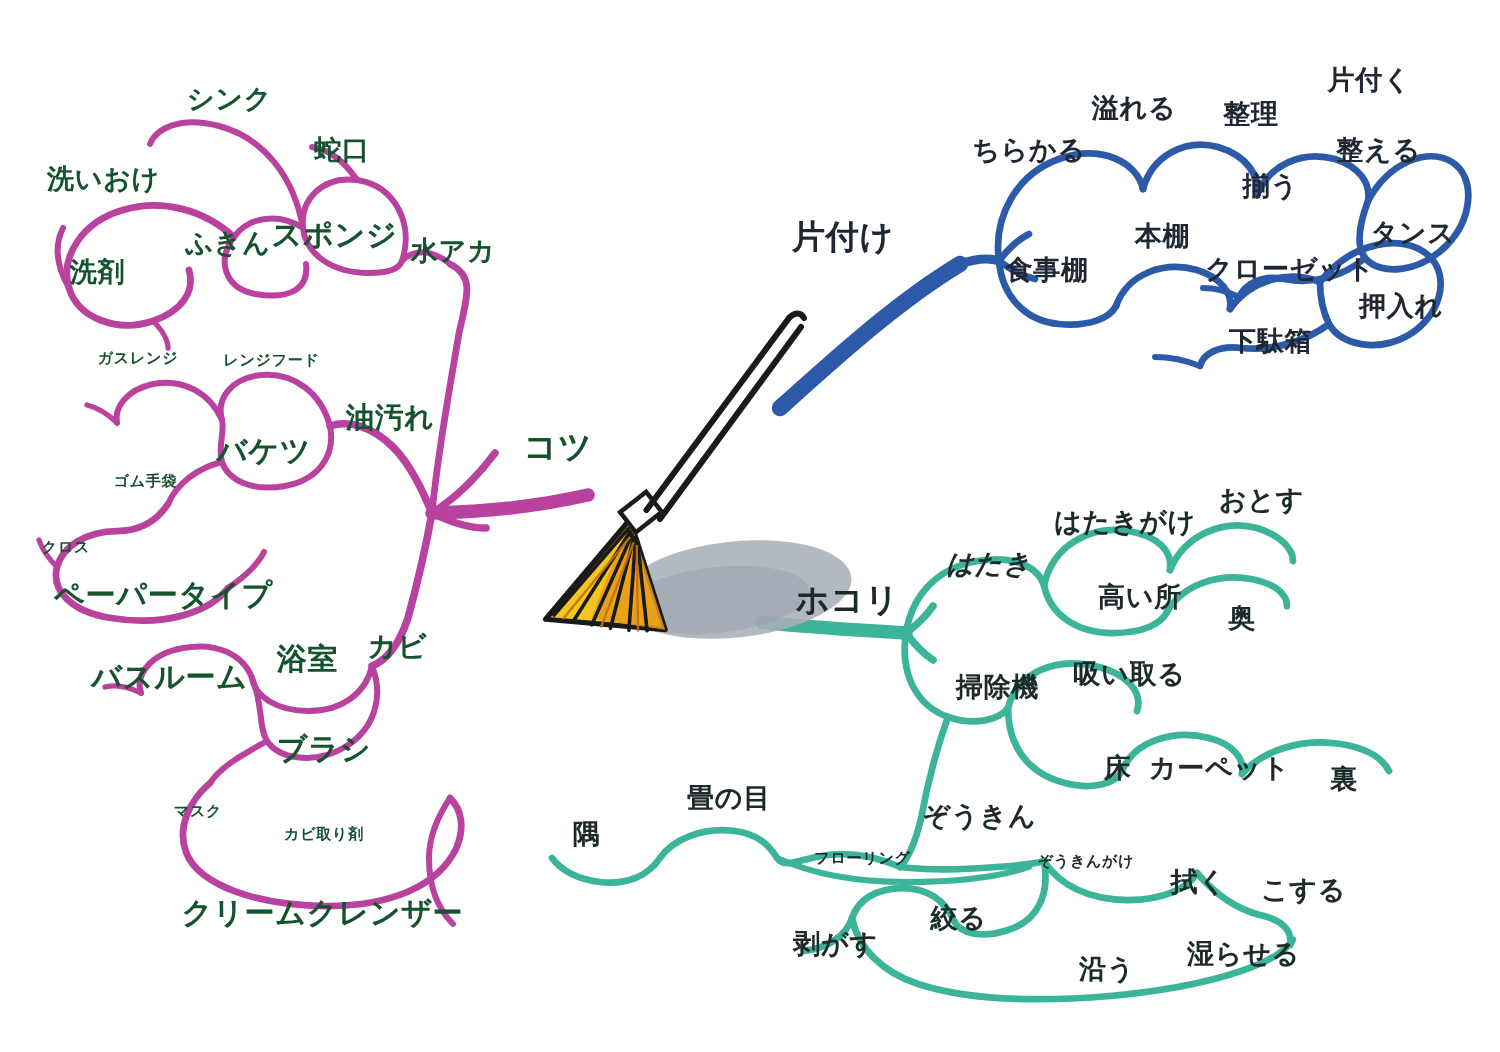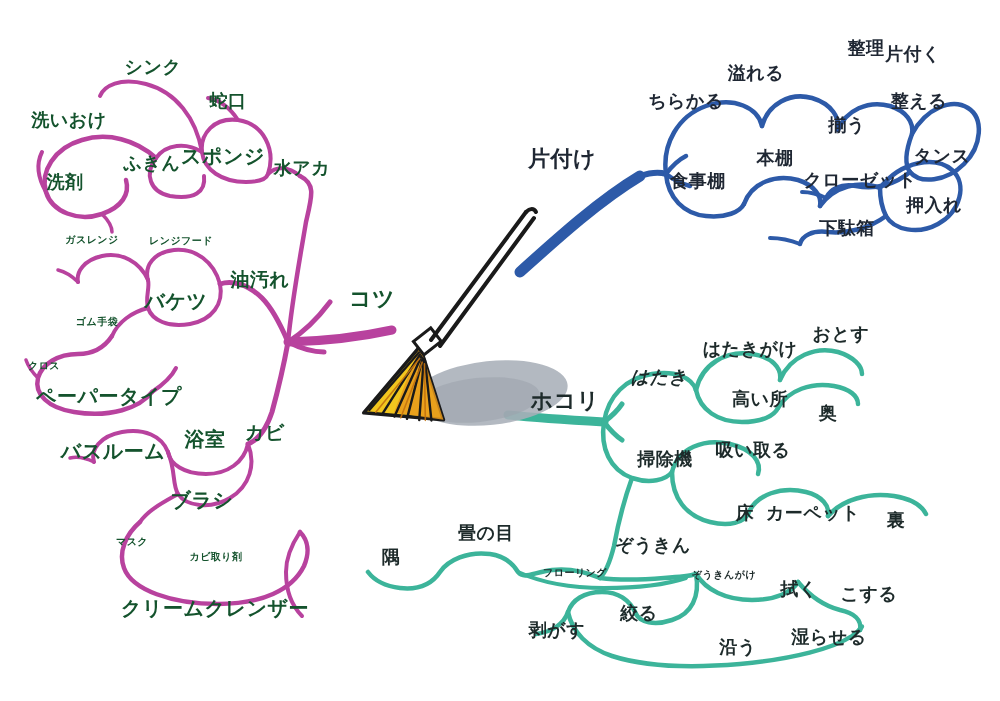--- a/index.html
+++ b/index.html
@@ -244,28 +244,28 @@
   <div class="node-label lv-4 c-magenta" style="left:181px; top:241px;">レンジフード</div>
   <div class="node-label lv-1 c-magenta" style="left:260px; top:279px;">油汚れ</div>
   <div class="node-label lv-3 c-magenta" style="left:176px; top:301px;font-family:Liberation Serif, serif;">バケツ</div>
   <div class="node-label lv-4 c-magenta" style="left:97px; top:322px;">ゴム手袋</div>
   <div class="node-label lv-4 c-magenta" style="left:44px; top:366px;">クロス</div>
   <div class="node-label lv-3 c-magenta" style="left:109px; top:396px;">ペーパータイプ</div>
 
   <div class="node-label lv-1 c-magenta" style="left:265px; top:432px;">カビ</div>
   <div class="node-label lv-3 c-magenta" style="left:205px; top:439px;">浴室</div>
   <div class="node-label lv-3 c-magenta" style="left:113px; top:451px;">バスルーム</div>
-  <div class="node-label lv-3 c-magenta" style="left:202px; top:500px;font-family:Liberation Serif, serif;">ブラシ</div>
+  <div class="node-label lv-3 c-magenta" style="left:216px; top:500px;font-family:Liberation Serif, serif;">ブラシ</div>
   <div class="node-label lv-4 c-magenta" style="left:132px; top:542px;">マスク</div>
   <div class="node-label lv-4 c-magenta" style="left:216px; top:557px;">カビ取り剤</div>
   <div class="node-label lv-3 c-magenta" style="left:215px; top:608px;">クリームクレンザー</div>
 
   <div class="node-label lv-2 c-blue" style="left:686px; top:101px;">ちらかる</div>
   <div class="node-label lv-2 c-blue" style="left:756px; top:73px;">溢れる</div>
-  <div class="node-label lv-2 c-blue" style="left:834px; top:48px;margin-left:32px;">整理</div>
+  <div class="node-label lv-2 c-blue" style="left:834px; top:77px;">整理</div>
   <div class="node-label lv-2 c-blue" style="left:913px; top:54px;">片付く</div>
   <div class="node-label lv-2 c-blue" style="left:919px; top:101px;">整える</div>
   <div class="node-label lv-2 c-blue" style="left:847px; top:125px;">揃う</div>
 
   <div class="node-label lv-2 c-blue" style="left:698px; top:181px;">食事棚</div>
   <div class="node-label lv-2 c-blue" style="left:775px; top:158px;">本棚</div>
   <div class="node-label lv-2 c-blue" style="left:860px; top:180px;">クローゼット</div>
   <div class="node-label lv-2 c-blue" style="left:942px; top:156px;">タンス</div>
   <div class="node-label lv-2 c-blue" style="left:847px; top:228px;">下駄箱</div>
   <div class="node-label lv-2 c-blue" style="left:934px; top:205px;">押入れ</div>

